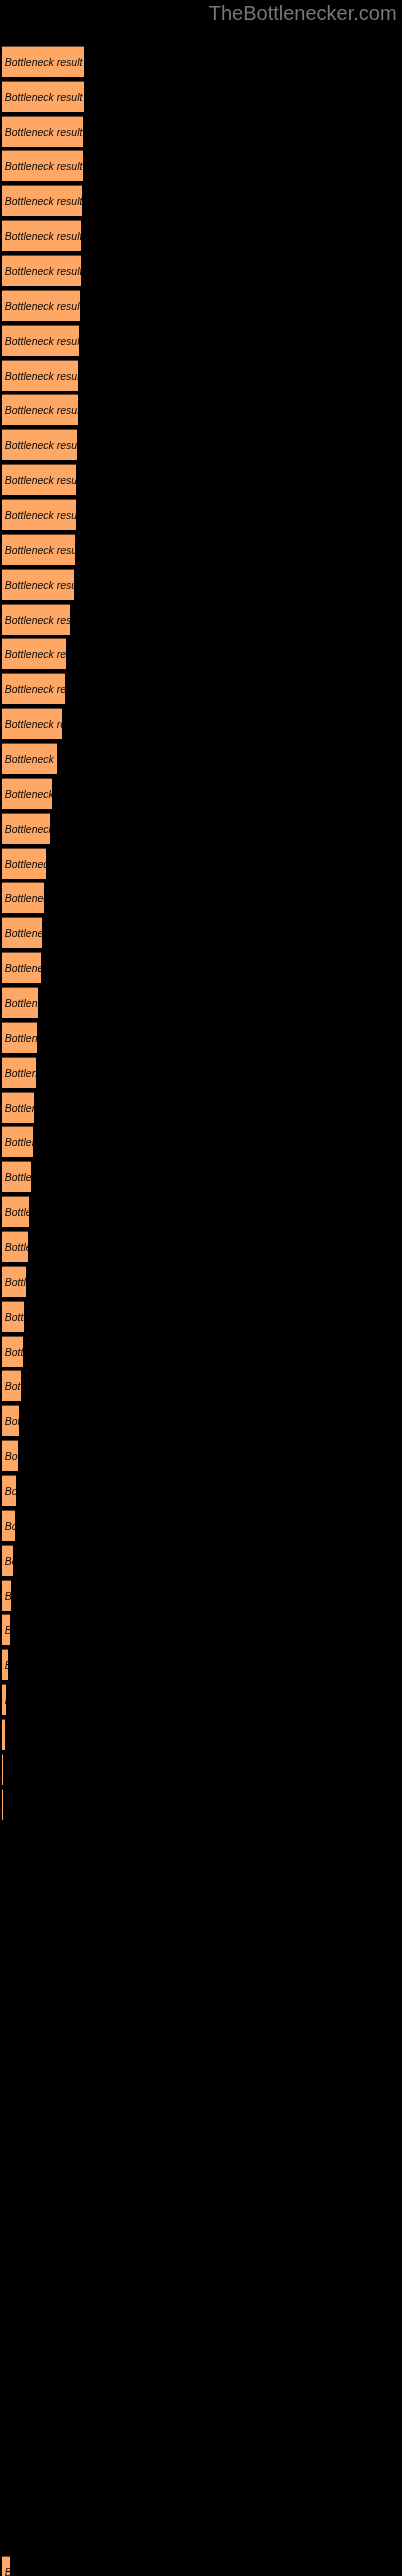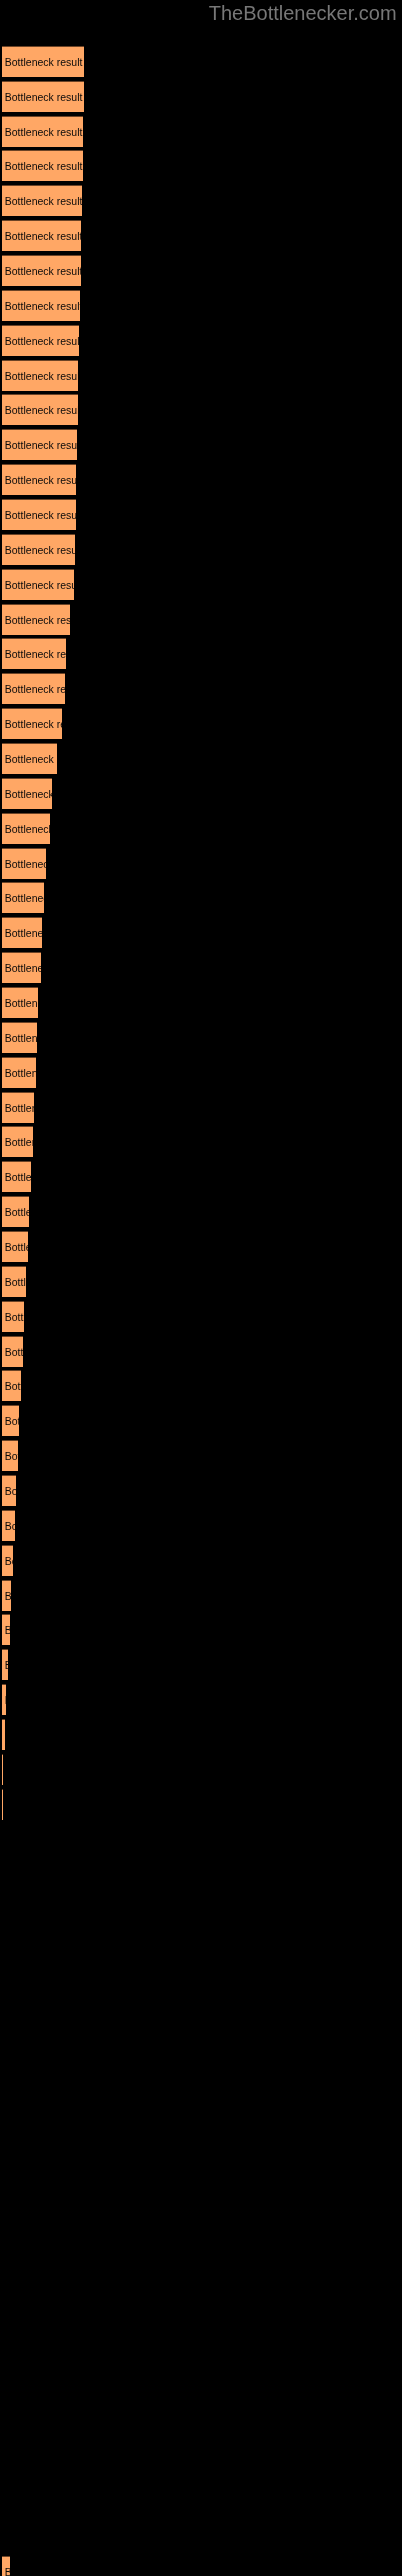--- a/index.html
+++ b/index.html
@@ -43,20 +43,21 @@
   .bar-label {
     position: absolute;
     left: 3.2px;
     top: 50%;
     transform: translateY(-50%);
     font-size: 10.5px;
     line-height: 12px;
     color: #0a0a0a;
     white-space: nowrap;
     pointer-events: none;
+    font-style: italic;
   }
 </style>
 </head>
 <body>
 
 <div id="watermark">TheBottlenecker.com</div>
 
 <div id="chart">
     <div class="bar" style="top: 46px; left: 1.6px; width: 82px; height: 31px;">
       <span class="bar-label">Bottleneck result</span>

